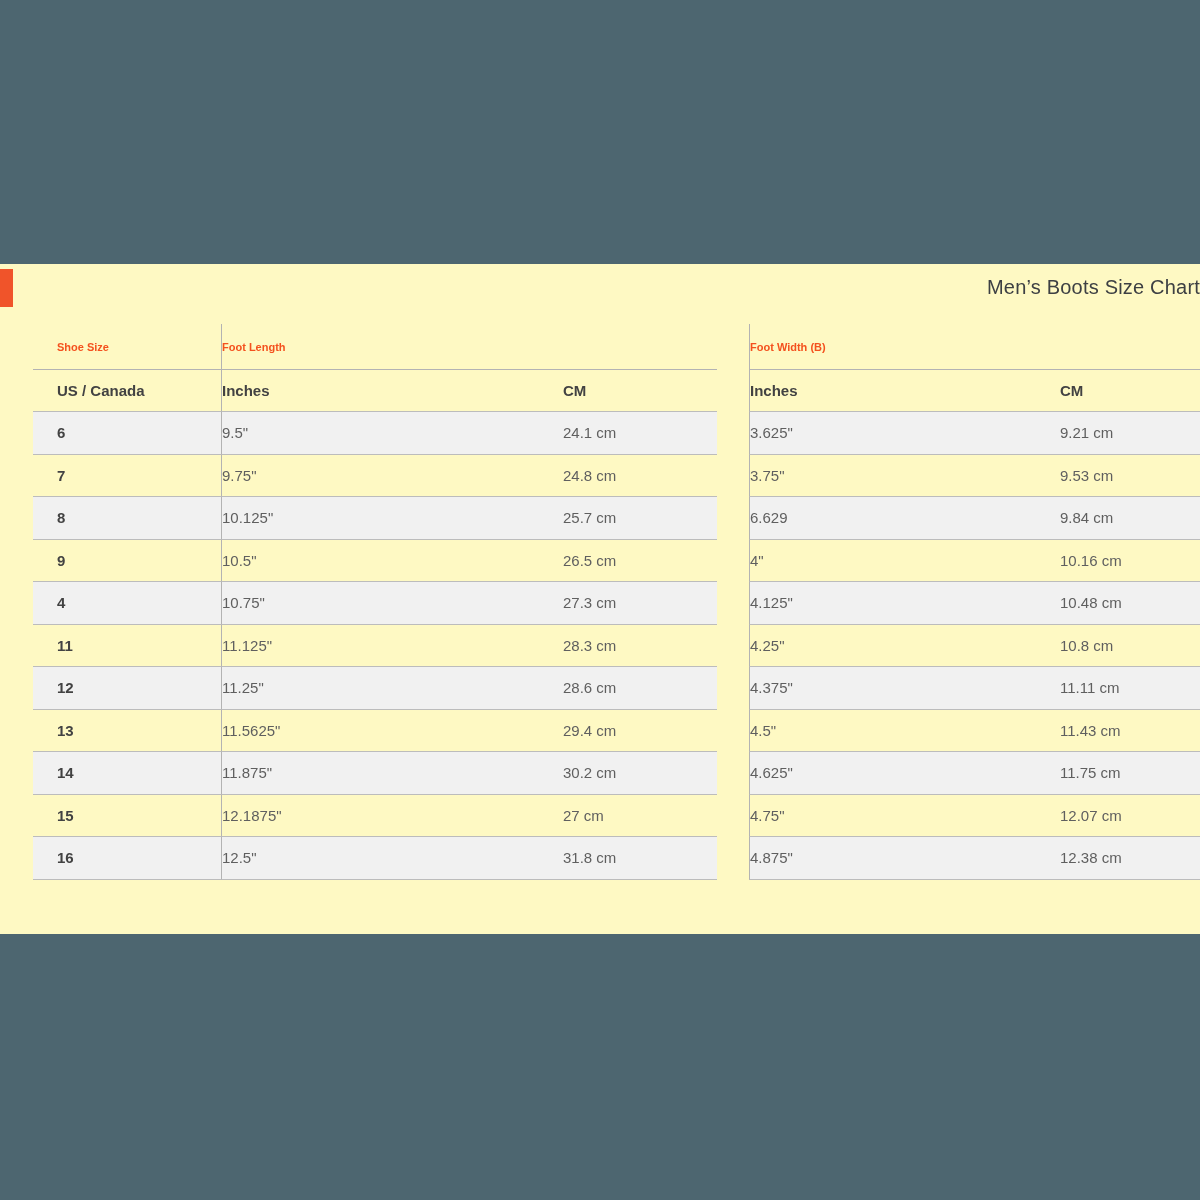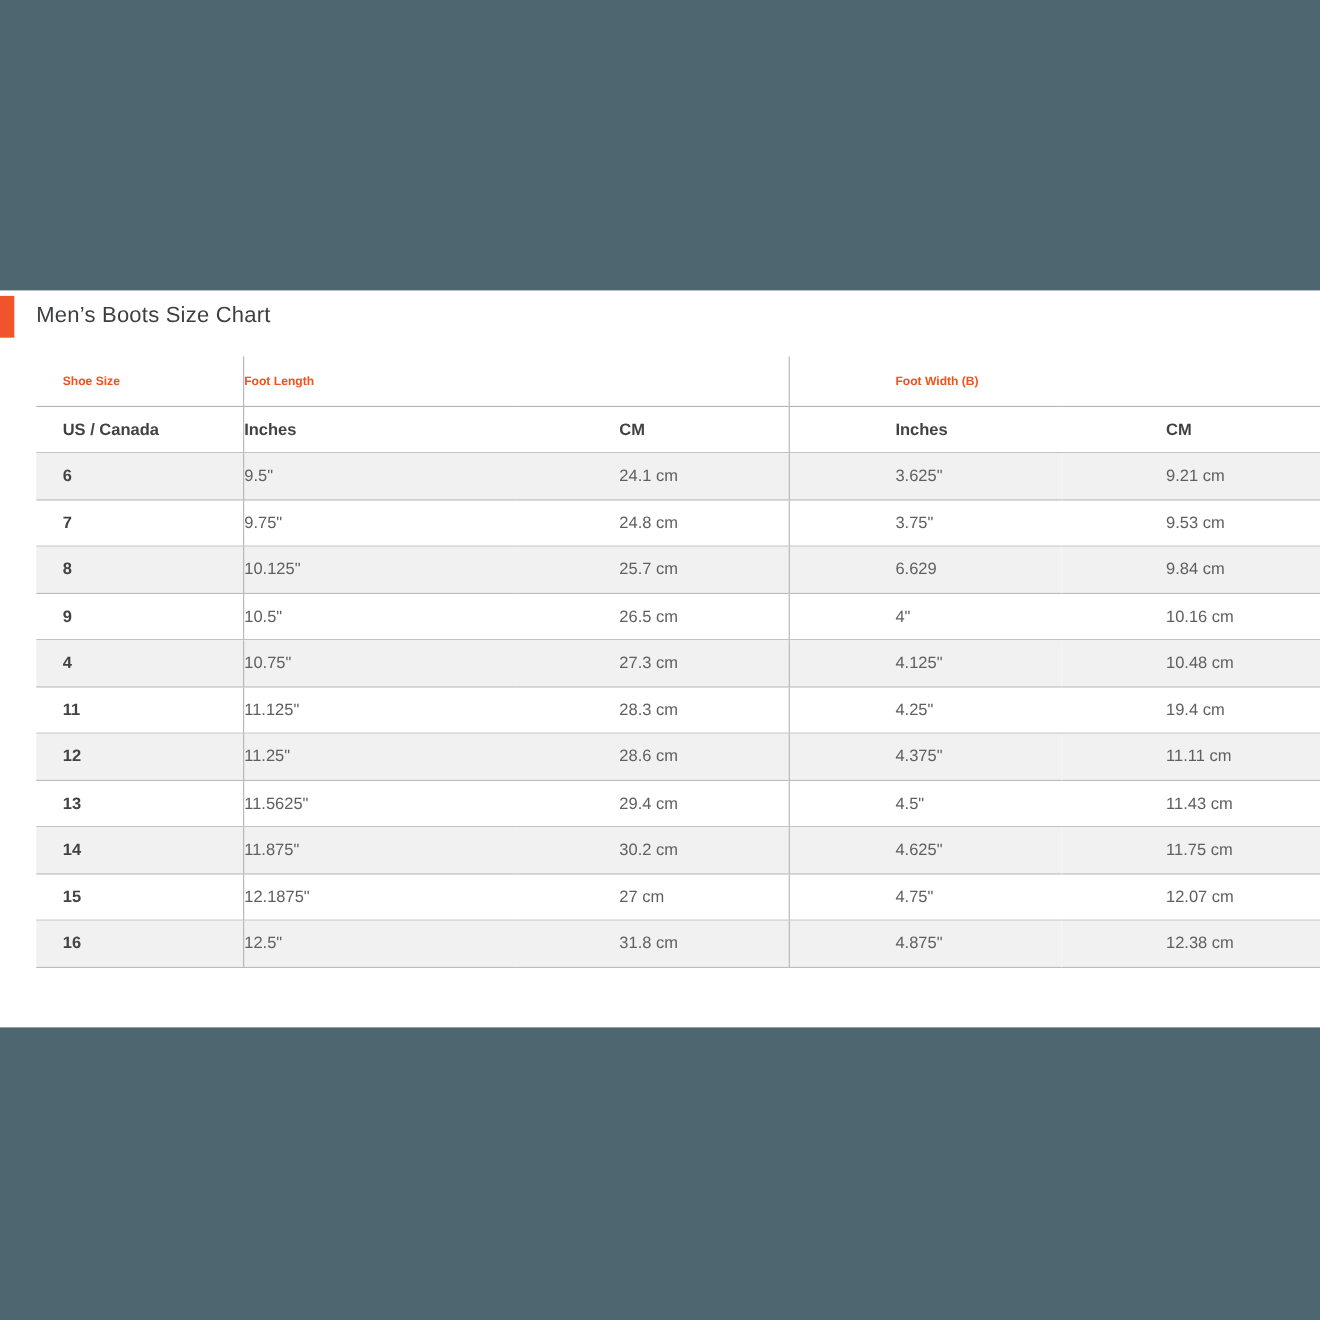--- a/index.html
+++ b/index.html
@@ -7,22 +7,23 @@
     width:1200px;height:1200px;
     background:#4d6670;
     font-family:"Liberation Sans",sans-serif;
     overflow:hidden;
     position:relative;
   }
   .panel{
     position:absolute;
     left:0;top:264px;
     width:1200px;height:670px;
-    background:#ffffff;
+    background:#fef9c3;
     overflow:hidden;
+    text-align:right;
   }
   .accent-bar{
     position:absolute;
     left:0;top:5px;
     width:13px;height:38px;
     background:#f0542a;
   }
   .page-title{
     margin:0;
     padding:12px 0 0 33px;
@@ -42,21 +43,21 @@
     align-items:center;
     box-sizing:border-box;
     border-bottom:1px solid #bcbcbc;
     font-size:15px;
     color:#5f5f5f;
     white-space:nowrap;
   }
   .cell.c0{padding-left:24px;}
   .cell.c1{border-left:1px solid #b3b3b3;}
   .cell.c2{padding-left:94px;}
-  .cell.c3{padding-left:96px;border-left:1px solid #b3b3b3;}
+  .cell.c3{border-left:1px solid #b3b3b3;margin-left:32px;}
   .cell.c4{padding-left:95px;}
   .row-group .cell{
     height:46px;
     font-size:11px;
     font-weight:700;
     color:#f4511e;
     border-bottom:1px solid #b3b3b3;
   }
   .row-sub .cell{
     height:42px;
@@ -80,21 +81,21 @@
     <div class="accent-bar"></div>
     <h1 class="page-title">Men’s Boots Size Chart</h1>
     <div class="size-table">
         <div class="row-group" style="display: contents;"><div class="cell c0">Shoe Size</div><div class="cell c1">Foot Length</div><div class="cell c2"></div><div class="cell c3">Foot Width (B)</div><div class="cell c4"></div></div>
         <div class="row-sub" style="display: contents;"><div class="cell c0">US / Canada</div><div class="cell c1">Inches</div><div class="cell c2">CM</div><div class="cell c3">Inches</div><div class="cell c4">CM</div></div>
         <div class="row-data alt" style="display: contents;"><div class="cell c0">6</div><div class="cell c1">9.5"</div><div class="cell c2">24.1 cm</div><div class="cell c3">3.625"</div><div class="cell c4">9.21 cm</div></div>
         <div class="row-data" style="display: contents;"><div class="cell c0">7</div><div class="cell c1">9.75"</div><div class="cell c2">24.8 cm</div><div class="cell c3">3.75"</div><div class="cell c4">9.53 cm</div></div>
         <div class="row-data alt" style="display: contents;"><div class="cell c0">8</div><div class="cell c1">10.125"</div><div class="cell c2">25.7 cm</div><div class="cell c3">6.629</div><div class="cell c4">9.84 cm</div></div>
         <div class="row-data" style="display: contents;"><div class="cell c0">9</div><div class="cell c1">10.5"</div><div class="cell c2">26.5 cm</div><div class="cell c3">4"</div><div class="cell c4">10.16 cm</div></div>
         <div class="row-data alt" style="display: contents;"><div class="cell c0">4</div><div class="cell c1">10.75"</div><div class="cell c2">27.3 cm</div><div class="cell c3">4.125"</div><div class="cell c4">10.48 cm</div></div>
-        <div class="row-data" style="display: contents;"><div class="cell c0">11</div><div class="cell c1">11.125"</div><div class="cell c2">28.3 cm</div><div class="cell c3">4.25"</div><div class="cell c4">19.4 cm</div></div>
+        <div class="row-data" style="display: contents;"><div class="cell c0">11</div><div class="cell c1">11.125"</div><div class="cell c2">28.3 cm</div><div class="cell c3">4.25"</div><div class="cell c4">10.8 cm</div></div>
         <div class="row-data alt" style="display: contents;"><div class="cell c0">12</div><div class="cell c1">11.25"</div><div class="cell c2">28.6 cm</div><div class="cell c3">4.375"</div><div class="cell c4">11.11 cm</div></div>
         <div class="row-data" style="display: contents;"><div class="cell c0">13</div><div class="cell c1">11.5625"</div><div class="cell c2">29.4 cm</div><div class="cell c3">4.5"</div><div class="cell c4">11.43 cm</div></div>
         <div class="row-data alt" style="display: contents;"><div class="cell c0">14</div><div class="cell c1">11.875"</div><div class="cell c2">30.2 cm</div><div class="cell c3">4.625"</div><div class="cell c4">11.75 cm</div></div>
         <div class="row-data" style="display: contents;"><div class="cell c0">15</div><div class="cell c1">12.1875"</div><div class="cell c2">27 cm</div><div class="cell c3">4.75"</div><div class="cell c4">12.07 cm</div></div>
         <div class="row-data alt" style="display: contents;"><div class="cell c0">16</div><div class="cell c1">12.5"</div><div class="cell c2">31.8 cm</div><div class="cell c3">4.875"</div><div class="cell c4">12.38 cm</div></div>
       </div>
   </section>
 </div>
 
 </body></html>

